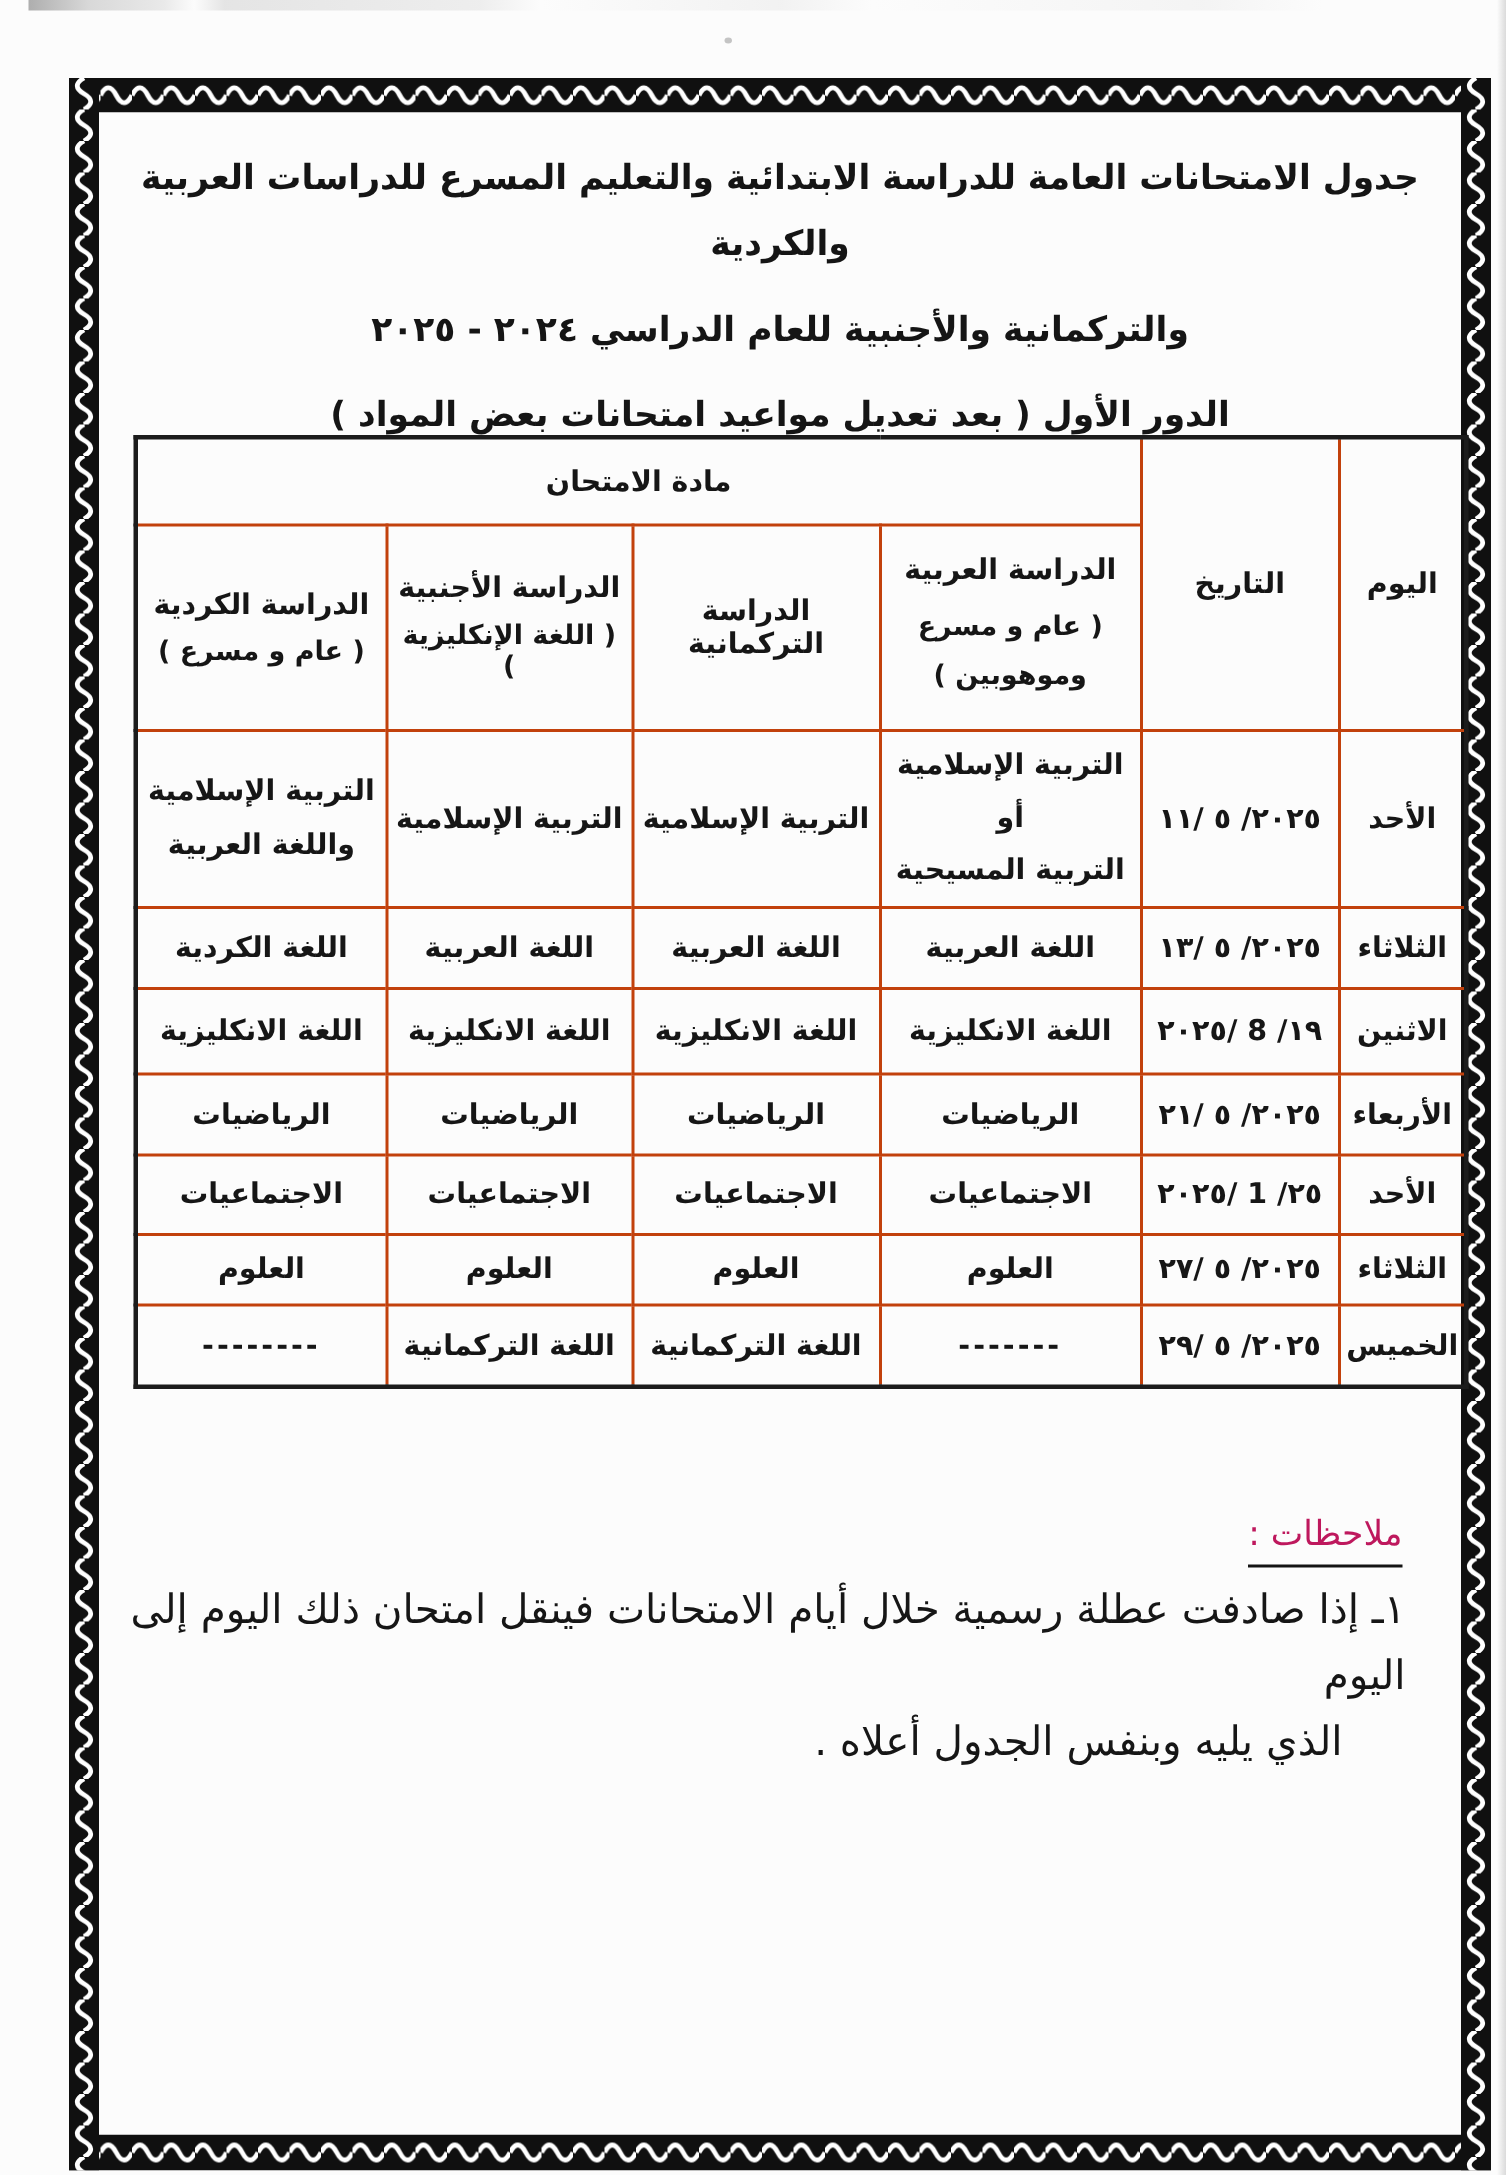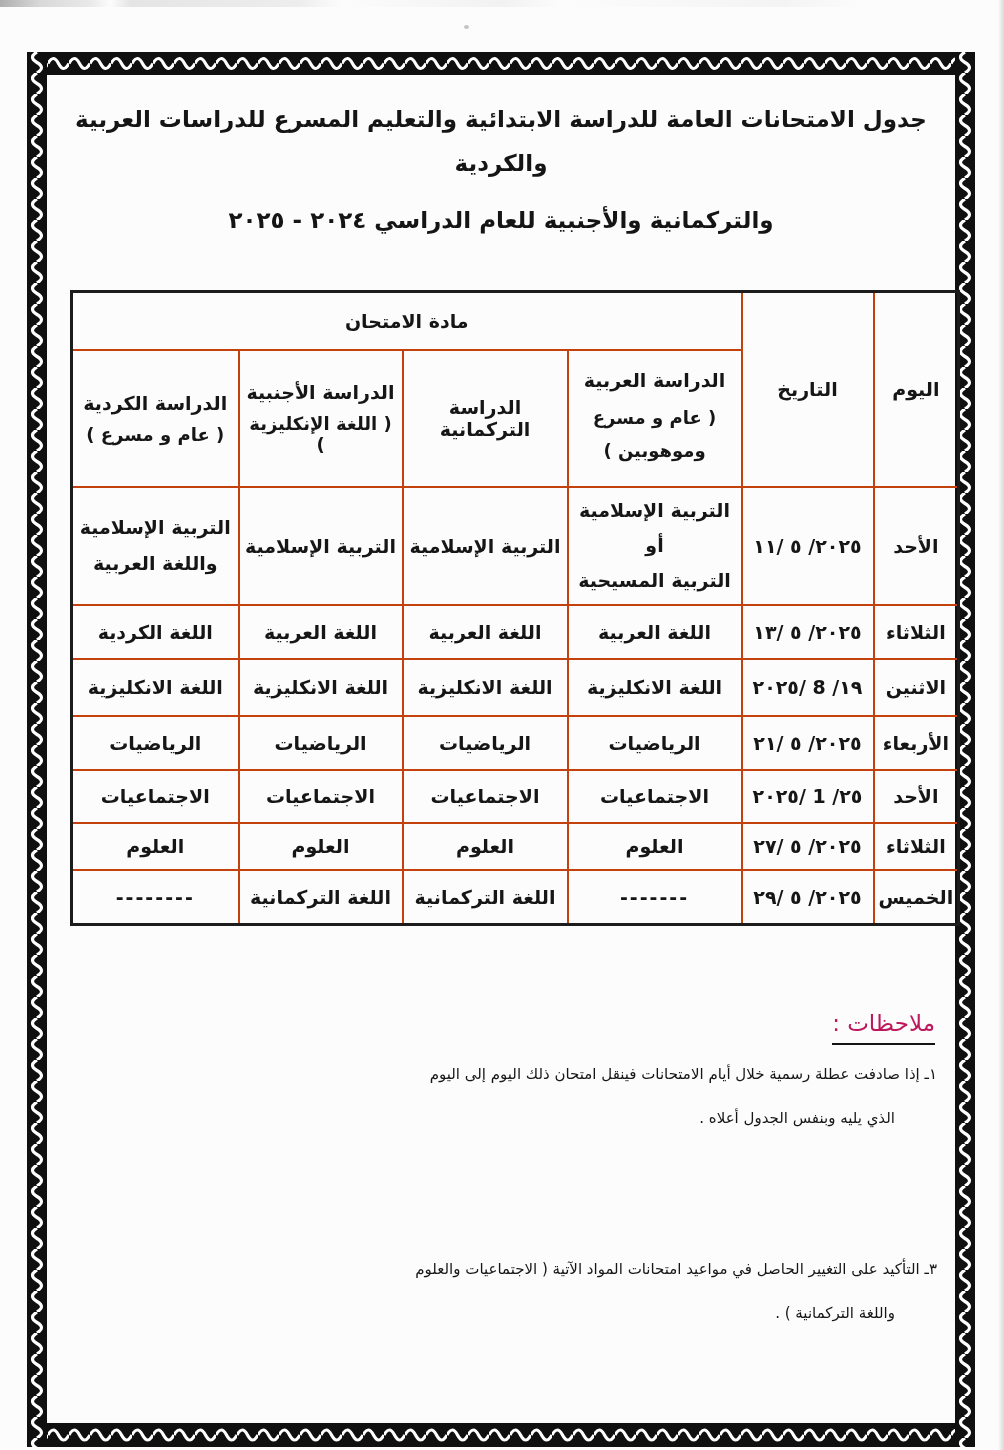--- a/index.html
+++ b/index.html
@@ -4,21 +4,21 @@
 <style>
   html,body{margin:0;padding:0;}
   body{
     width:1004px;height:1450px;
     background:#fcfcfc;
     font-family:"DejaVu Sans",sans-serif;
     color:#1a1a1a;
     position:relative;
     overflow:hidden;
   }
-  .page{position:absolute;inset:0;}
+  .page{position:absolute;inset:0;margin-left:19px;}
 
   
   .top-smudge{
     position:absolute;left:0;top:0;width:1004px;height:7px;
     background:linear-gradient(to right,
       rgba(110,110,110,.55) 0%,rgba(150,150,150,.35) 4%,rgba(190,190,190,.30) 9%,
       rgba(255,255,255,0) 11%,rgba(185,185,185,.35) 13%,rgba(200,200,200,.28) 30%,
       rgba(255,255,255,0) 34%,rgba(205,205,205,.22) 50%,rgba(255,255,255,0) 56%,
       rgba(210,210,210,.20) 78%,rgba(255,255,255,0) 86%);
   }
@@ -69,21 +69,21 @@
   td.dash-cell{letter-spacing:2px;font-size:18px;}
 
   
   .notes-heading{
     position:absolute;right:69px;top:1010px;
     direction:rtl;font-size:23px;color:#be185d;
     border-bottom:2.5px solid #141414;padding-bottom:7px;
   }
   .note{
     position:absolute;right:67px;width:868px;
-    direction:rtl;font-size:15px;line-height:44px;color:#161616;
+    direction:rtl;font-size:27px;line-height:44px;color:#161616;
   }
   .note-1{top:1052px;}
   .note-2{top:1150px;}
   .note-3{top:1247px;}
   .note .l1{display:block;text-align:right;}
   .note .l2{display:block;text-align:right;padding-right:42px;}
 </style>
 </head>
 <body>
 
@@ -134,20 +134,21 @@
           <path d="M10,0 Q1,5.25 10,10.5 T10,21" stroke="#ffffff" stroke-width="3.2" fill="none"></path>
         </pattern>
       </defs>
       <rect width="20" height="1395" fill="url(#wvV2)"></rect>
     </svg>
   </div>
 
   <div class="title-block">
     <div class="t-line">جدول الامتحانات العامة للدراسة الابتدائية والتعليم المسرع للدراسات العربية والكردية</div>
     <div class="t-line">والتركمانية والأجنبية للعام الدراسي ٢٠٢٤ - ٢٠٢٥</div>
+    <div class="t-line">الدور الأول ( بعد تعديل مواعيد امتحانات بعض المواد )</div>
   </div>
 
   <table class="exam">
     <colgroup>
       <col style="width:65px">
         <col style="width:132px">
         <col style="width:174px">
       <col style="width:165px">
         <col style="width:164px">
         <col style="width:167px">
@@ -240,18 +241,14 @@
     </table>
 
   <div class="notes-heading">ملاحظات :</div>
 
   <div class="note note-1">
     <span class="l1">١ـ إذا صادفت عطلة رسمية خلال أيام الامتحانات فينقل امتحان ذلك اليوم إلى اليوم</span>
     <span class="l2">الذي يليه وبنفس الجدول أعلاه .</span>
   </div>
   <div class="note note-2">
   </div>
-  <div class="note note-3">
-    <span class="l1">٣ـ التأكيد على التغيير الحاصل في مواعيد امتحانات المواد الآتية ( الاجتماعيات والعلوم</span>
-    <span class="l2">واللغة التركمانية ) .</span>
-  </div>
 
 </div>
 
 </body></html>

